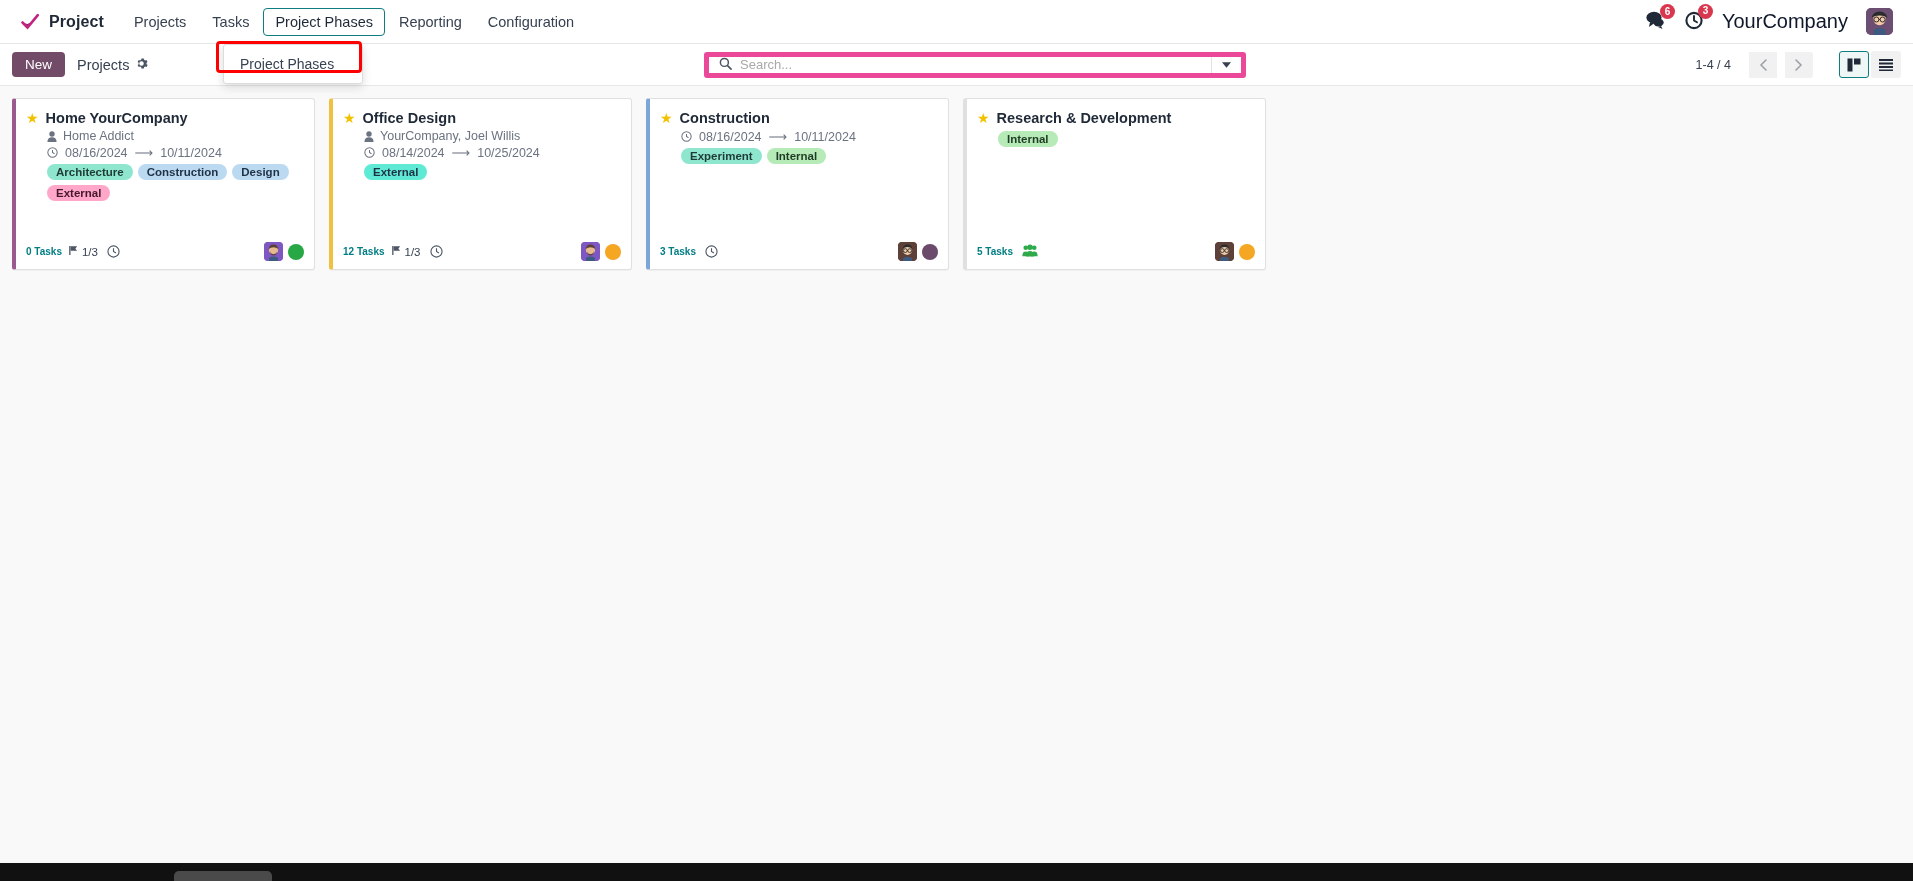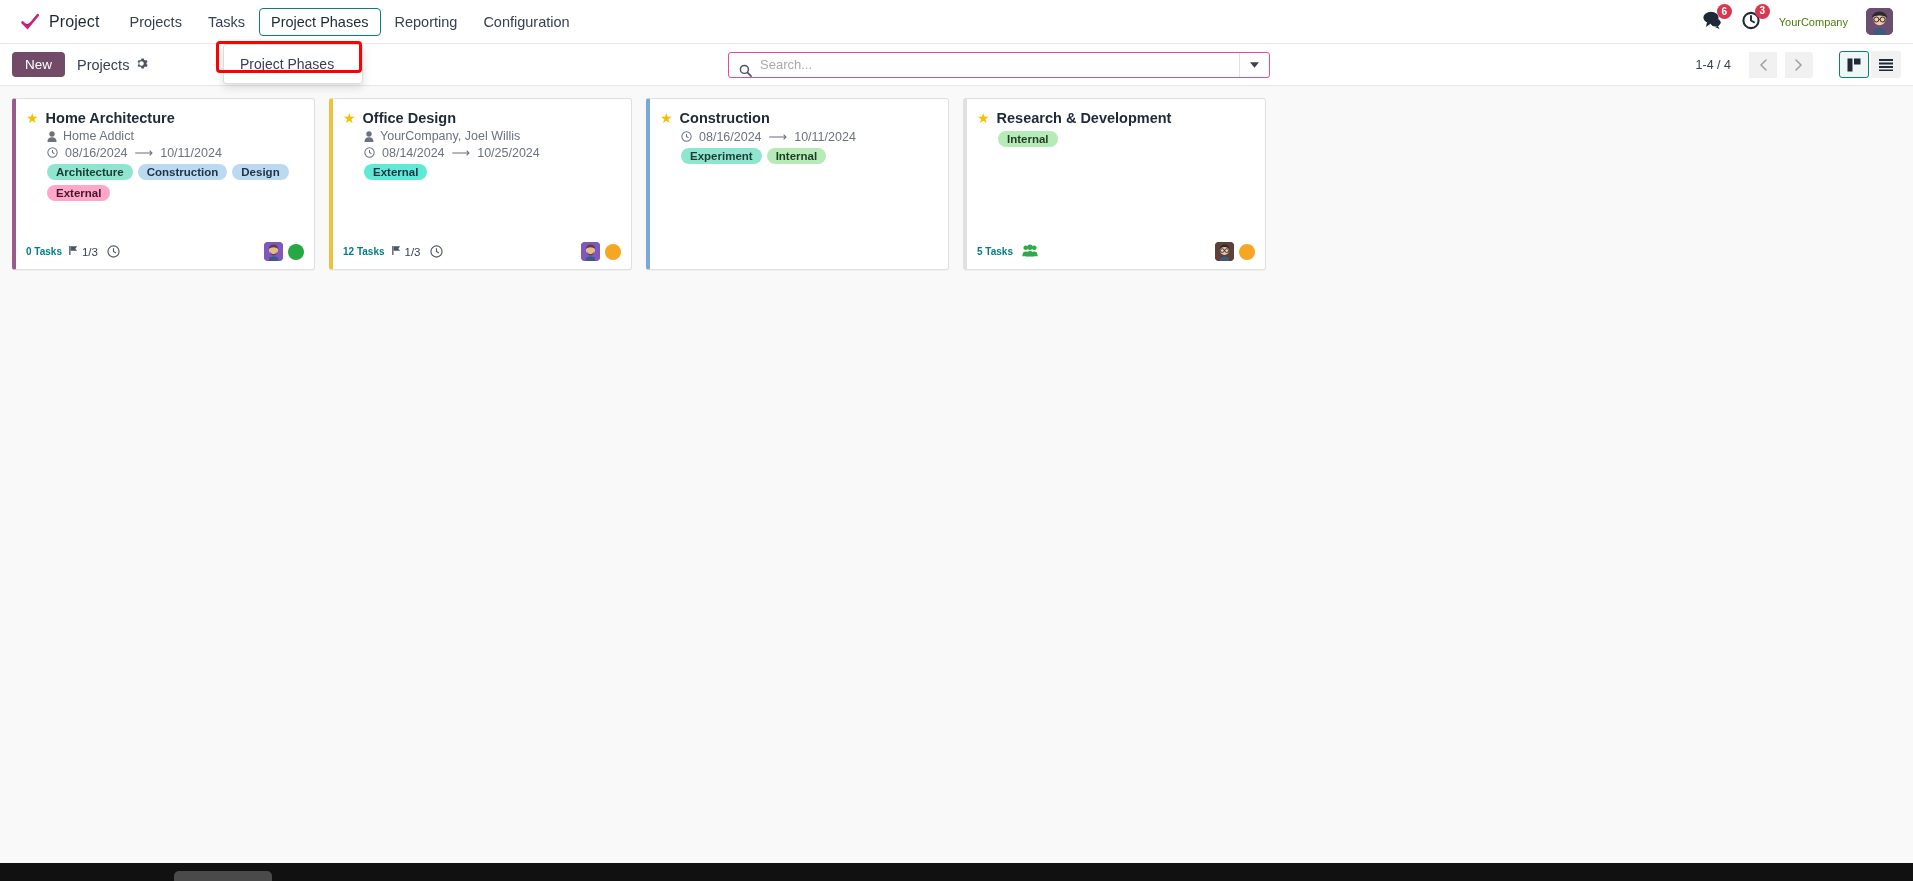--- a/index.html
+++ b/index.html
@@ -11,37 +11,37 @@
   }
   .app { position: relative; width: 1913px; height: 881px; background:#f9f9f9; }
 
   
   .navbar {
     height: 44px; background: #ffffff; display: flex; align-items: center;
     padding: 0 14px; border-bottom: 1px solid #e7e7e7; position: relative; z-index: 40;
   }
   .brand { display:flex; align-items:center; gap:9px; margin-right: 18px; padding-left:6px;}
   .brand-check { width:20px; height:20px; display:block; }
-  .brand-name { font-size: 16px; color:#1f2937; font-weight:400; letter-spacing:.1px;}
+  .brand-name { font-size: 16px; color:#1f2937; font-weight:700; letter-spacing:.1px;}
   .nav-items { display:flex; align-items:center; gap:2px; }
   .nav-item {
     font-size: 14.5px; color:#374151; padding: 5px 11px; border-radius:4px;
     cursor:pointer; white-space:nowrap; border:1px solid transparent;
   }
   .nav-item.active {
     border:1px solid #0f7c80; background:#ffffff; color:#1f2937; border-radius:4px;
   }
   .nav-right { margin-left:auto; display:flex; align-items:center; gap:18px; padding-right:6px;}
   .icon-badge { position:relative; display:flex; align-items:center; cursor:pointer; }
   .badge-count {
     position:absolute; top:-6px; right:-9px; background:#d9364f; color:#fff;
     font-size:10px; line-height:1; min-width:15px; height:15px; border-radius:8px;
     display:flex; align-items:center; justify-content:center; padding:0 4px; font-weight:600;
   }
-  .company-name { font-size:11px; color:#4d7c0f; cursor:pointer; }
+  .company-name { font-size:20px; color:#0f172a; cursor:pointer; }
   .avatar-nav {
     width:27px; height:27px; border-radius:5px; overflow:hidden;
     background:#6b4e71; display:flex; align-items:center; justify-content:center;
     font-size:17px; cursor:pointer;
   }
 
   
   .dropdown {
     position:absolute; left:223px; top:44px; min-width:140px; background:#fff;
     border:1px solid #dcdcdc; box-shadow:0 3px 10px rgba(0,0,0,.14); padding:5px 0;
@@ -60,22 +60,22 @@
   }
   .btn-new {
     background:#714b67; color:#fff; font-size:13.5px; padding:5px 13px;
     border-radius:4px; cursor:pointer; border:none; font-family:inherit;
   }
   .breadcrumb { margin-left:12px; display:flex; align-items:center; gap:6px; }
   .bc-title { font-size:14.5px; color:#374151; }
   .gear { font-size:12px; color:#4b5563; cursor:pointer; }
 
   .searchwrap {
-    position:absolute; left:728px; width:542px; display:flex; align-items:flex-end;
-    border:1px solid #ec4899; border-radius:3px; height:26px; background:#fff;
+    position:absolute; left:704px; width:542px; display:flex; align-items:flex-start;
+    border:5px solid #ec4899; border-radius:3px; height:26px; background:#fff;
   }
   .search-icon { padding: 0 8px 0 10px; display:flex; align-items:center; color:#4b5563;}
   .search-input {
     flex:1; border:none; outline:none; font-size:13px; color:#374151;
     font-family:inherit; background:transparent; height:100%;
   }
   .search-input::placeholder { color:#a9a9a9; }
   .search-caret {
     width:30px; height:100%; border-left:1px solid #e2e2e2; display:flex;
     align-items:center; justify-content:center; cursor:pointer;
@@ -255,21 +255,21 @@
       </div>
     </div>
   </div>
 
   <div class="kanban">
 
     <div class="card" style="border-left-color:#9b5a8f">
       <div class="card-body">
         <div class="card-title-row">
           <span class="star">★</span>
-          <span class="card-title">Home Architecture</span>
+          <span class="card-title">Home YourCompany</span>
         </div>
         <div class="meta-row">
           <span class="meta-icon">
             <svg width="10" height="11" viewBox="0 0 10 11">
                 <circle cx="5" cy="3" r="2.7" fill="#6b7280"></circle>
                 <path d="M0.4 11 Q0.4 6.2 5 6.2 Q9.6 6.2 9.6 11 Z" fill="#6b7280"></path>
               </svg>
           </span>
           <span>Home Addict</span>
         </div>
@@ -395,20 +395,43 @@
               </svg>
           </span>
           <span>08/16/2024</span>
           <span class="arrow">⟶</span>
           <span>10/11/2024</span>
         </div>
         <div class="tags">
           <span class="tag" style="background:#8ee6cf;color:#1f3b33">Experiment</span>
           <span class="tag" style="background:#b6eab6;color:#1f3b25">Internal</span>
         </div>
+      </div>
+      <div class="card-footer">
+        <span class="tasks-link">3 Tasks</span>
+        <span class="clock-foot">
+          <svg width="13" height="13" viewBox="0 0 14 14">
+              <circle cx="7" cy="7" r="6" fill="none" stroke="#4b5563" stroke-width="1.2"></circle>
+              <path d="M7 3.5 L7 7 L9.6 8.6" stroke="#4b5563" stroke-width="1.2" fill="none"></path>
+            </svg>
+        </span>
+        <span class="footer-right">
+          <span class="avatar-sm" style="background:#5d4037">
+            <svg width="19" height="19" viewBox="0 0 19 19">
+              <rect width="19" height="19" rx="4" fill="#5d4037"></rect>
+              <circle cx="9.5" cy="8.3" r="4.6" fill="#f0cba8"></circle>
+              <path d="M4.4 7.4 Q5.4 2.4 9.5 2.4 Q13.6 2.4 14.6 7.4 Q12.2 5 9.5 5 Q6.8 5 4.4 7.4Z" fill="#2b2b2b"></path>
+              <circle cx="7.3" cy="8.6" r="1.9" fill="none" stroke="#2b2b2b" stroke-width="0.9"></circle>
+              <circle cx="11.7" cy="8.6" r="1.9" fill="none" stroke="#2b2b2b" stroke-width="0.9"></circle>
+              <path d="M9.2 8.6 L9.8 8.6" stroke="#2b2b2b" stroke-width="0.9"></path>
+              <path d="M5 16.2 Q9.5 13.4 14 16.2 L14 19 L5 19Z" fill="#3d5a80"></path>
+            </svg>
+          </span>
+          <span class="dot" style="background:#6b4a6b"></span>
+        </span>
       </div>
     </div>
 
     <div class="card" style="border-left-color:#e0e0e0">
       <div class="card-body">
         <div class="card-title-row">
           <span class="star">★</span>
           <span class="card-title">Research &amp; Development</span>
         </div>
         <div class="tags">

